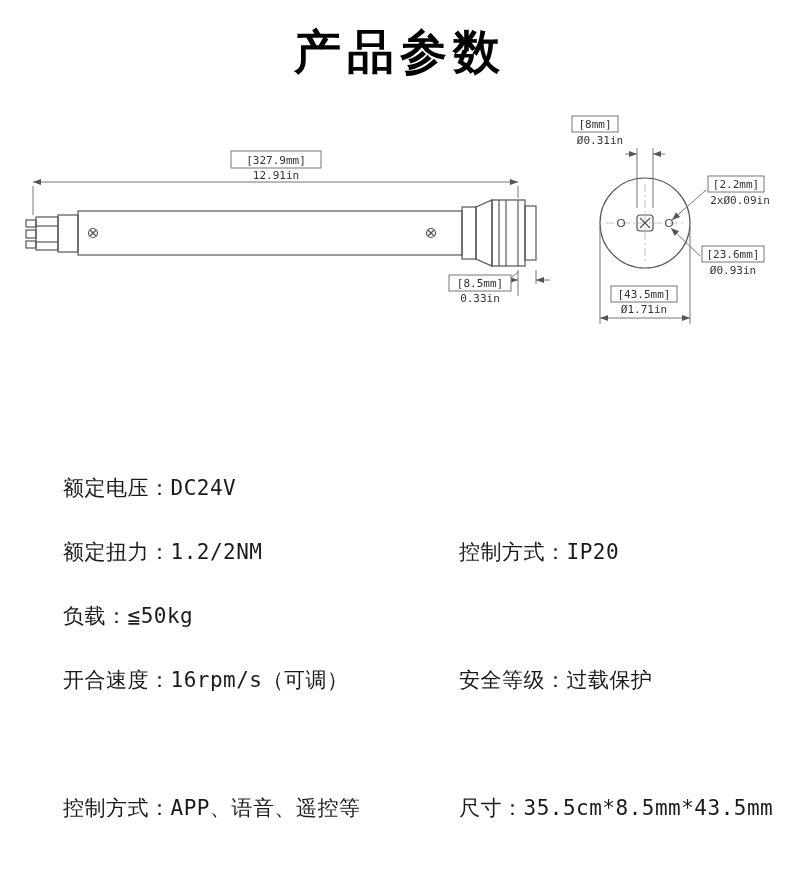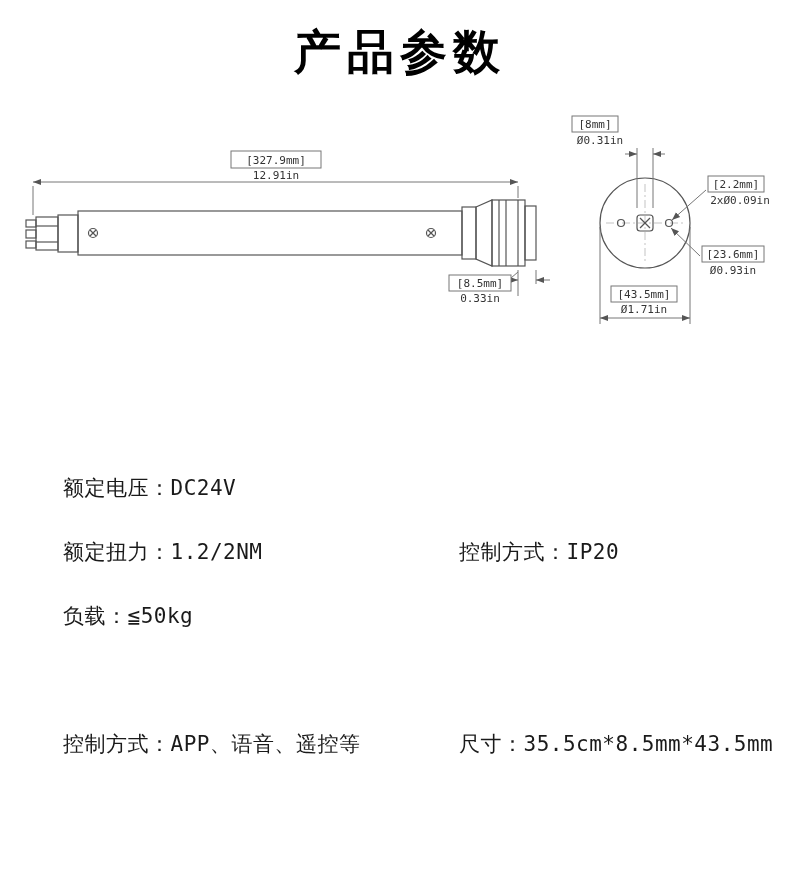--- a/index.html
+++ b/index.html
@@ -178,20 +178,24 @@
 
     <div class="spec-row">
       <div class="spec-item"><span>额定扭力：</span><span>1.2/2NM</span></div>
       <div class="spec-item"><span>控制方式：</span><span>IP20</span></div>
     </div>
 
     <div class="spec-row">
       <div class="spec-item"><span>负载：</span><span>≦50kg</span></div>
     </div>
 
+    <div class="spec-row">
+      <div class="spec-item"><span>开合速度：</span><span>16rpm/s（可调）</span></div>
+      <div class="spec-item"><span>安全等级：</span><span>过载保护</span></div>
+    </div>
 
     <div class="spec-row">
     </div>
 
     <div class="spec-row">
       <div class="spec-item"><span>控制方式：</span><span>APP、语音、遥控等</span></div>
       <div class="spec-item"><span>尺寸：</span><span>35.5cm*8.5mm*43.5mm</span></div>
     </div>
 
   </div>

